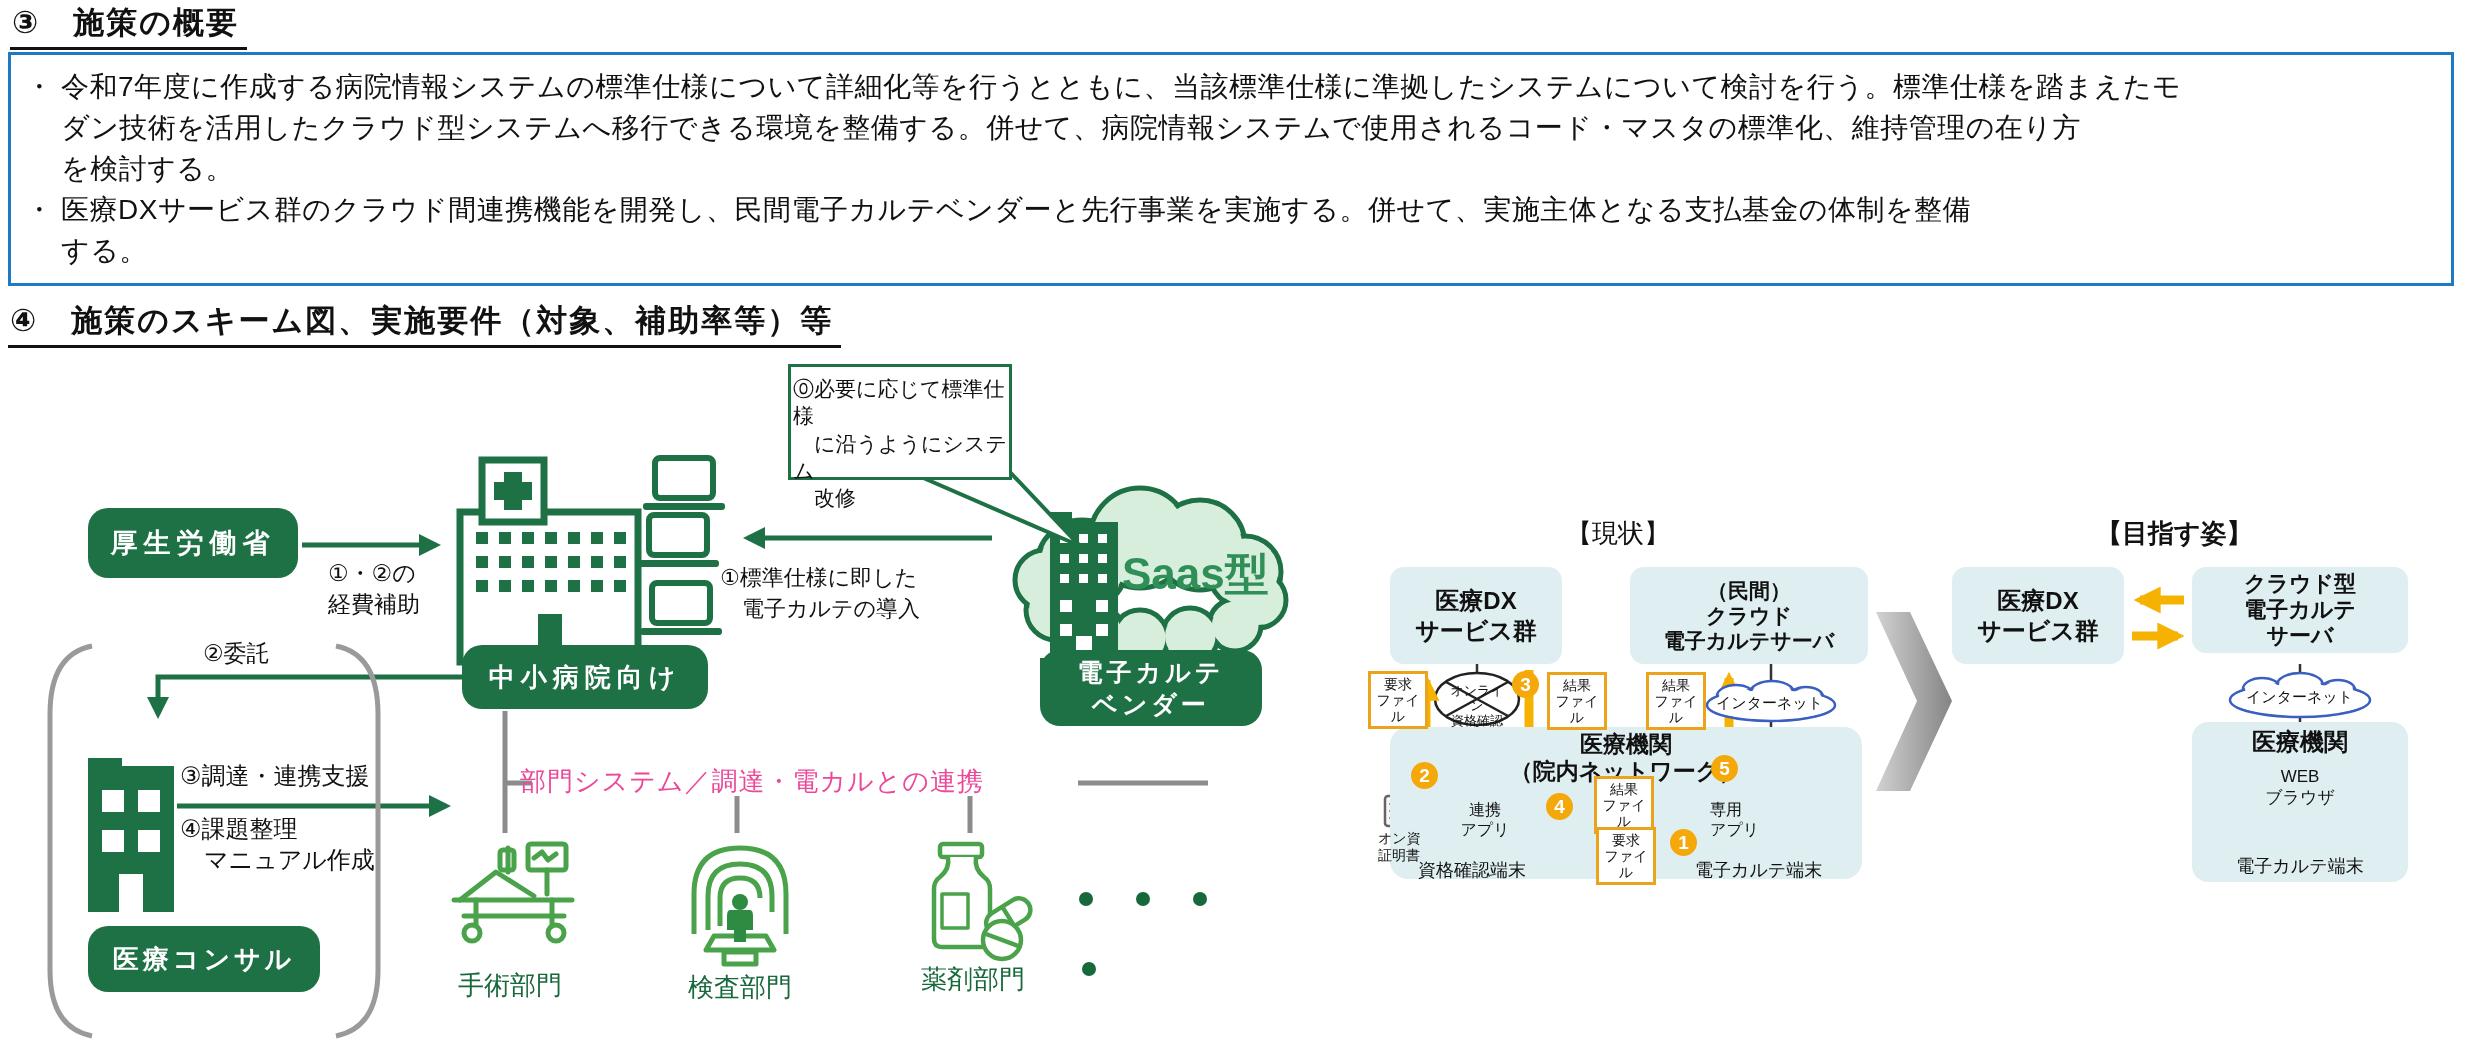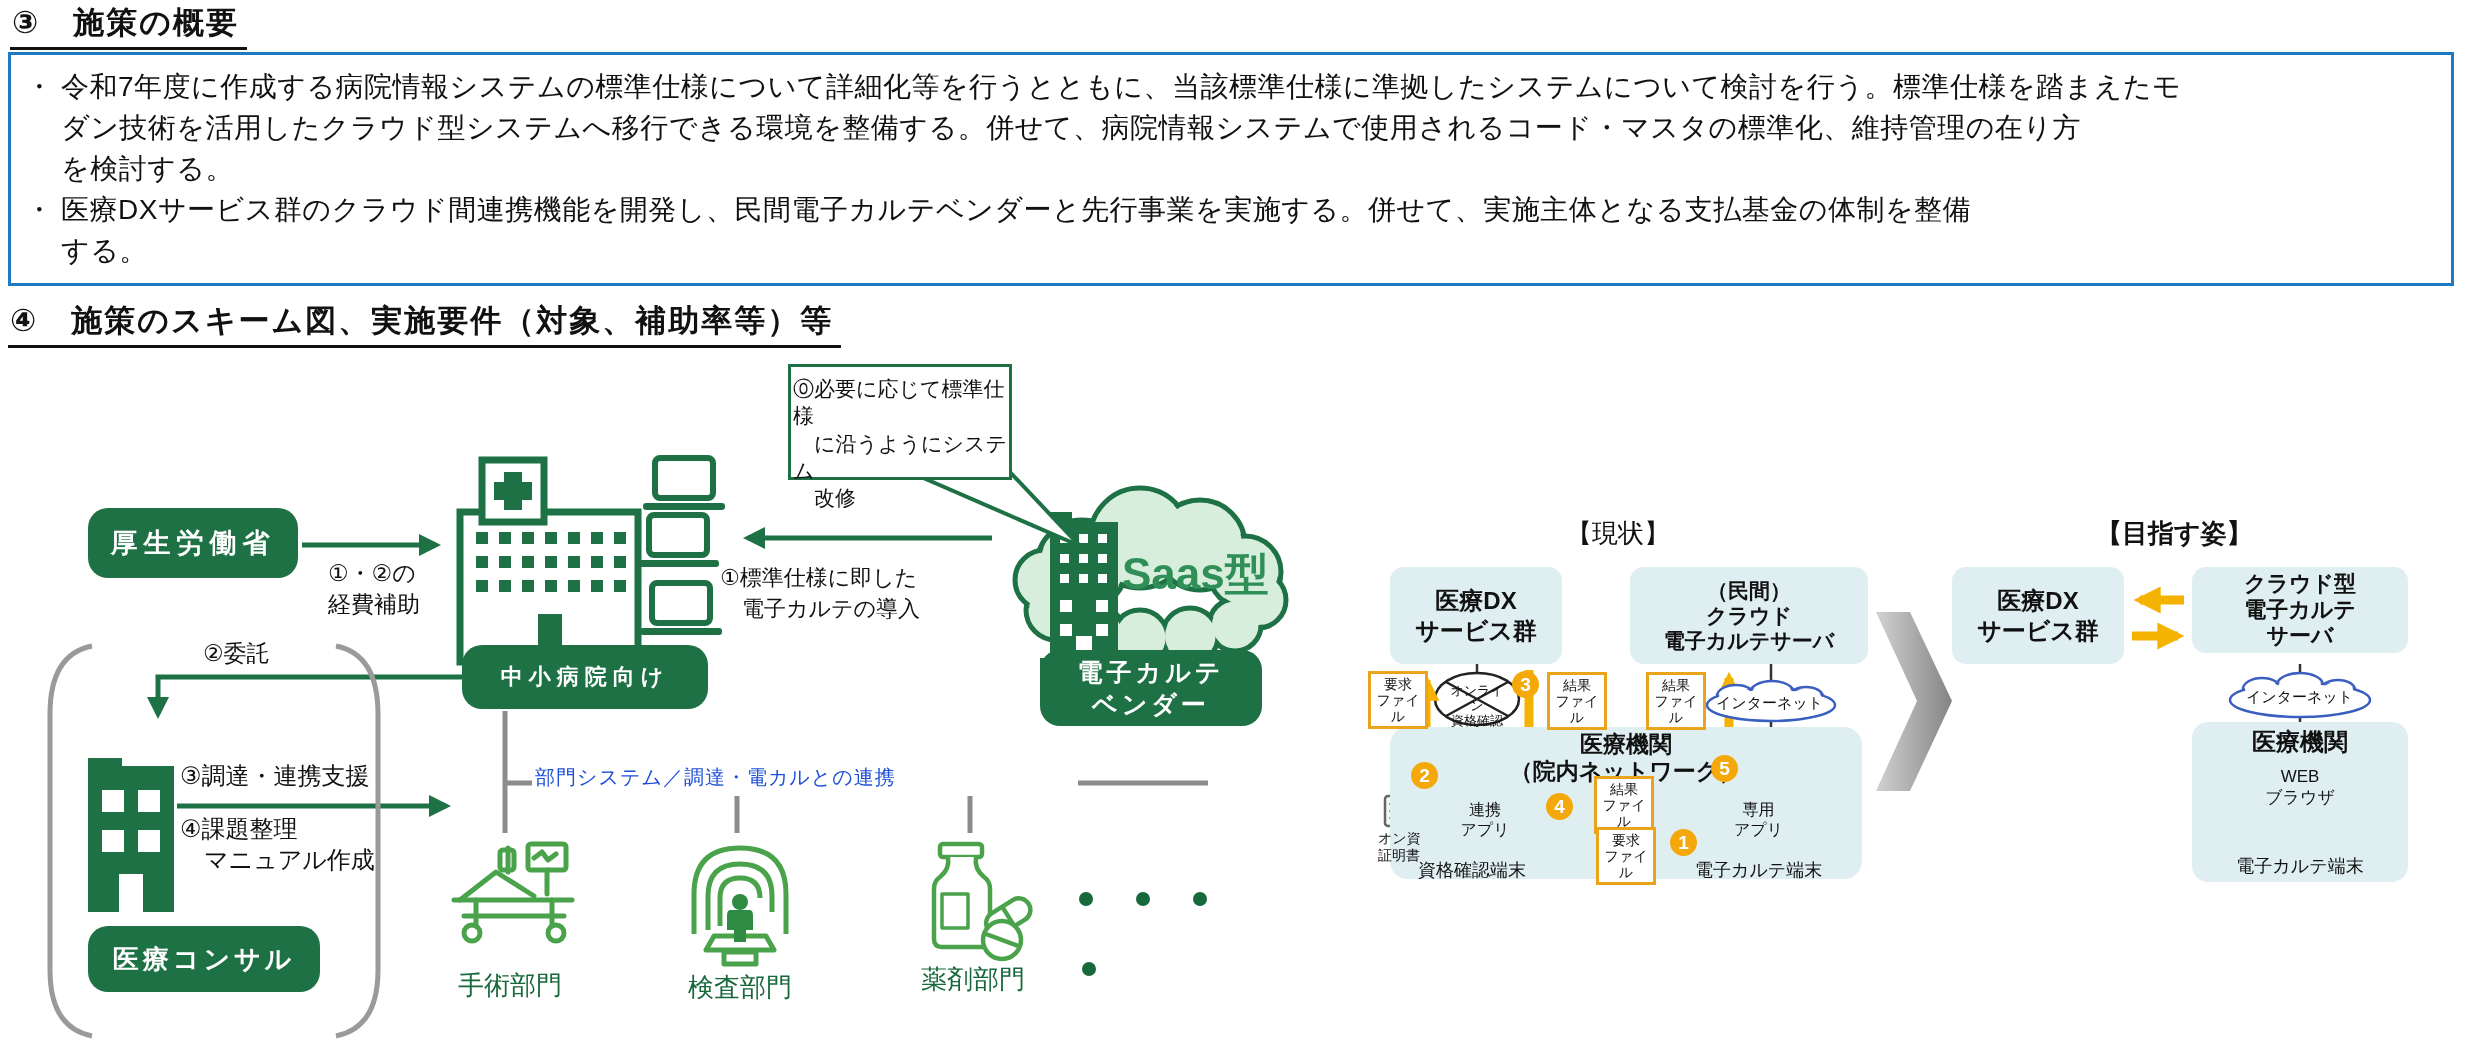--- a/index.html
+++ b/index.html
@@ -24,38 +24,38 @@
   .badge{width:27px;height:27px;border-radius:50%;background:#f5a80a;color:#fff;font-weight:bold;font-size:19px;
          display:flex;align-items:center;justify-content:center;z-index:3}
   #callout-box{left:788px;top:364px;width:224px;height:116px;border:3px solid #1e7145;background:#fff;
                font-size:21px;line-height:1.3;padding:8px 2px;box-sizing:border-box;white-space:pre-line}
   #mhlw-box{left:88px;top:508px;width:210px;height:70px;font-size:27px;letter-spacing:6px}
   #label-keihi{left:328px;top:558px;font-size:23px;line-height:31px}
   #label-itaku{left:203px;top:638px;font-size:23px}
   #label-ehr-install{left:720px;top:562px;font-size:22px;line-height:31px}
   #saas-label{left:1122px;top:545px;font-size:44px;font-weight:600;color:#2f8f57}
   #vendor-box{left:1040px;top:650px;width:222px;height:76px;font-size:25px;letter-spacing:4px;line-height:1.3}
-  #chusho-box{left:462px;top:645px;width:246px;height:64px;font-size:22px;letter-spacing:6px}
+  #chusho-box{left:462px;top:645px;width:246px;height:64px;font-size:26px;letter-spacing:6px}
   #label-chotatsu{left:180px;top:760px;font-size:24px}
   #label-kadai{left:180px;top:813px;font-size:24px;line-height:31px}
   #consul-box{left:88px;top:926px;width:232px;height:66px;font-size:26px;letter-spacing:4px}
-  #label-bumon{left:535px;top:764px;font-size:20px;color:#1d4ed8;letter-spacing:1px}
+  #label-bumon{left:520px;top:764px;font-size:26px;color:#ec4899;letter-spacing:1px}
   .dept-lbl{font-size:26px;color:#17683a}
   #label-dept-0{left:458px;top:968px}
   #label-dept-1{left:688px;top:970px}
   #label-dept-2{left:921px;top:962px}
   #label-genjo{left:1566px;top:516px;font-size:26px;font-weight:normal}
   #label-mezasu{left:2096px;top:516px;font-size:26px;font-weight:bold}
   #cur-dx-box{left:1390px;top:567px;width:172px;height:97px;font-size:24px;line-height:1.25}
   #cur-cloud-box{left:1630px;top:567px;width:238px;height:97px;font-size:21px;line-height:1.2}
   #cur-org-box{left:1390px;top:727px;width:472px;height:152px;border-radius:18px}
   #cur-org-title{left:1390px;top:731px;width:472px;text-align:center;font-size:23px;font-weight:bold;line-height:27px;white-space:pre-line}
   #cur-online-check{left:1444px;top:684px;width:66px;font-size:13px;line-height:1.15;text-align:center;white-space:pre-line}
   #cur-renkei{left:1437px;top:800px;width:96px;font-size:16px;line-height:1.25;text-align:center;white-space:pre-line}
-  #cur-senyo{left:1710px;top:800px;width:97px;font-size:16px;line-height:1.25;text-align:center;white-space:pre-line}
+  #cur-senyo{left:1710px;top:800px;width:97px;font-size:16px;line-height:1.25;white-space:pre-line}
   #cur-shikaku{left:1418px;top:858px;font-size:18px}
   #cur-ehr-term{left:1695px;top:858px;font-size:18px}
   #cur-onshi{left:1378px;top:830px;font-size:14px;line-height:1.2;white-space:pre-line}
   #doc-req-tl{left:1368px;top:671px}
   #doc-res-1{left:1547px;top:672px}
   #doc-res-2{left:1646px;top:672px}
   #doc-res-mid{left:1594px;top:776px}
   #doc-req-mid{left:1596px;top:827px}
   #badge-2{left:1411px;top:762px}
   #badge-3{left:1512px;top:671px}

